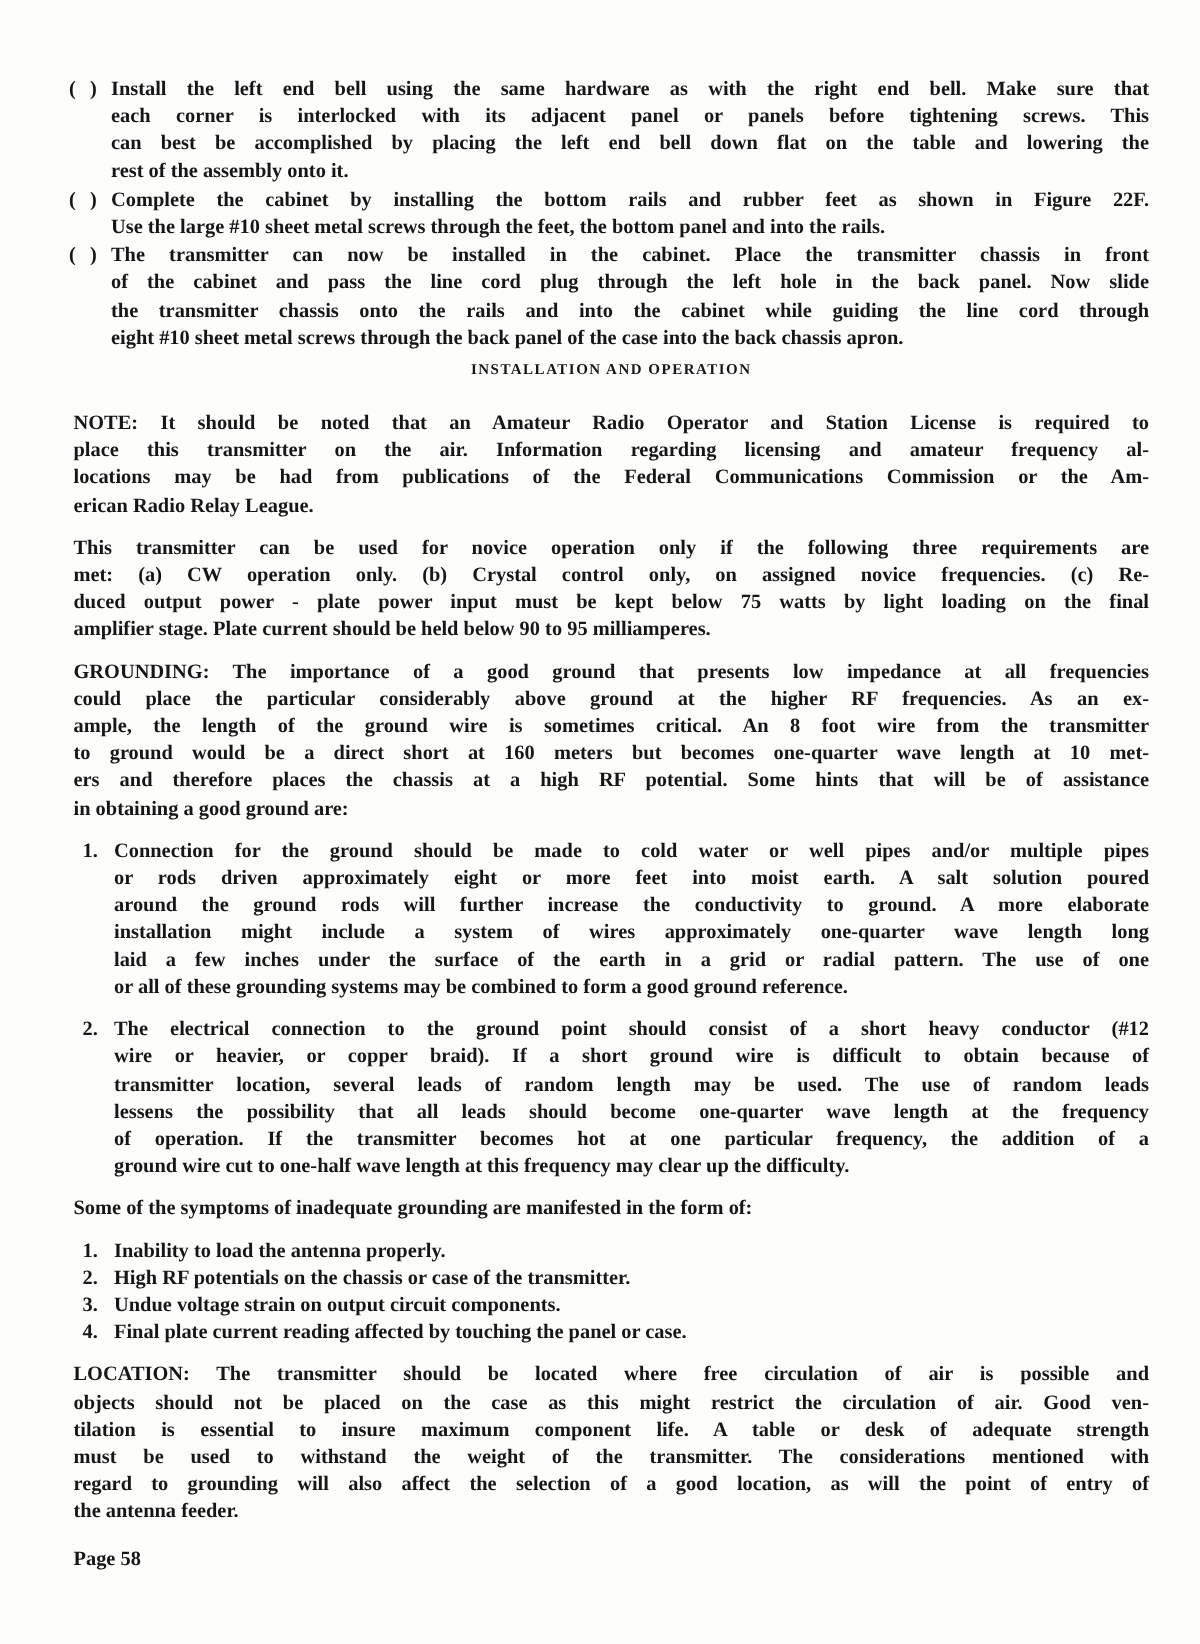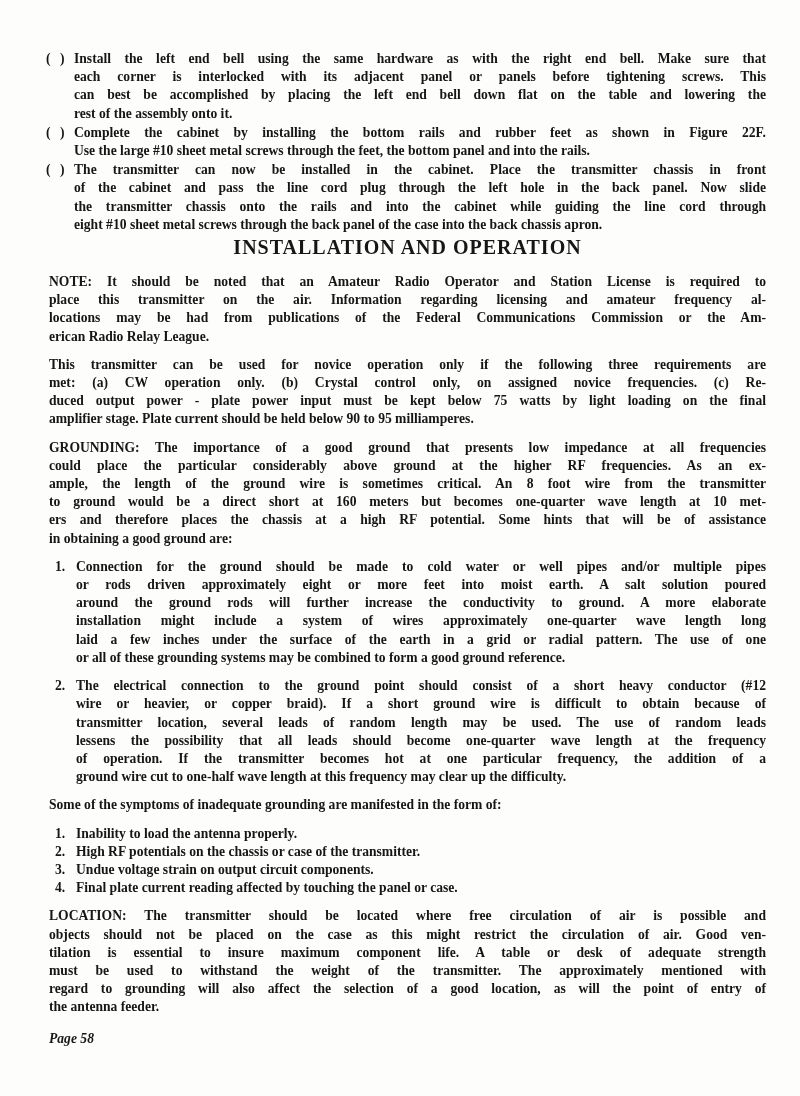--- a/index.html
+++ b/index.html
@@ -34,33 +34,33 @@
   .check .marker {
     position: absolute;
     left: -3px;
     top: 0;
     white-space: pre;
     letter-spacing: 3px;
   }
   .heading {
     margin-top: 3px;
     text-align: center;
-    font-size: 20px;
+    font-size: 10px;
     letter-spacing: 1px;
     line-height: 20px;
   }
   .heading + .para { margin-top: 16px; }
   .numbered { position: relative; padding-left: 27px; }
   .numbered .marker { position: absolute; left: 6px; top: 0; }
   .numlist { margin-top: 10px; }
   .symptom { position: relative; padding-left: 27px; }
   .symptom .marker { position: absolute; left: 6px; top: 0; }
   .line { text-align: left; }
   .line.just { text-align: justify; text-align-last: justify; }
-  .footer { margin-top: 13px; font-style: italic; }
+  .footer { margin-top: 13px; }
 </style>
 </head>
 <body>
 
 <div class="page">
   <div class="content">
       <div class="block check">
         <span class="marker">( )</span>
         <div class="item-body">
           <div class="line just">Install the left end bell using the same hardware as with the right end bell.  Make sure that</div>
@@ -134,19 +134,19 @@
       <div class="block numlist">
         <div class="symptom"><span class="marker">1.</span><span>Inability to load the antenna properly.</span></div>
         <div class="symptom"><span class="marker">2.</span><span>High RF potentials on the chassis or case of the transmitter.</span></div>
         <div class="symptom"><span class="marker">3.</span><span>Undue voltage strain on output circuit components.</span></div>
         <div class="symptom"><span class="marker">4.</span><span>Final plate current reading affected by touching the panel or case.</span></div>
       </div>
       <div class="block para">
         <div class="line just">LOCATION:   The  transmitter  should  be  located  where free  circulation of  air is  possible and</div>
         <div class="line just">objects should not be placed on the case as this might restrict the circulation of air.  Good ven-</div>
         <div class="line just">tilation is essential  to insure maximum component life.   A  table or desk of adequate  strength</div>
-        <div class="line just">must be used to withstand  the  weight of  the transmitter.   The  approximately  mentioned  with</div>
+        <div class="line just">must be used to withstand  the  weight of  the transmitter.   The  considerations  mentioned  with</div>
         <div class="line just">regard to grounding will also affect the selection of a good location, as will the point of entry of</div>
         <div class="line">the antenna feeder.</div>
       </div>
       <div class="block footer">Page 58</div>
     </div>
 </div>
 
 </body></html>

